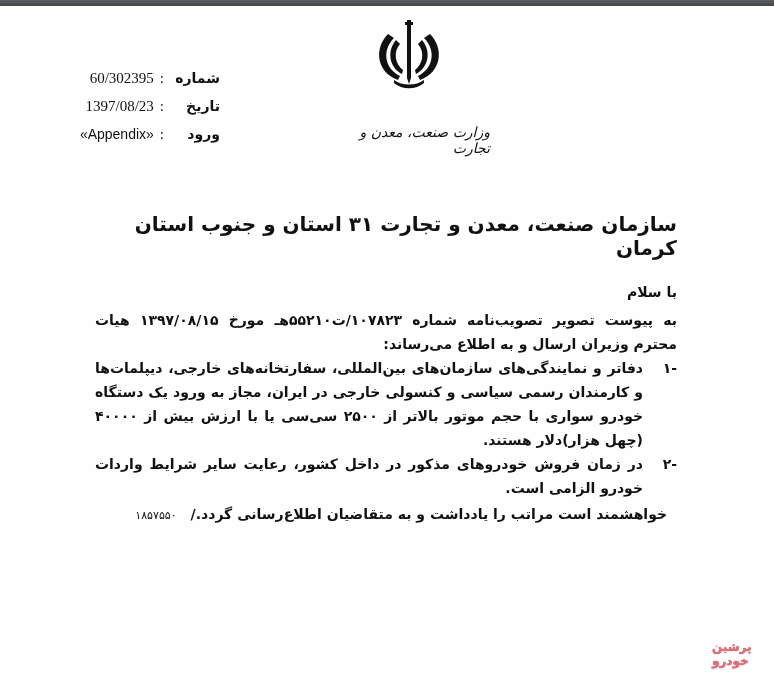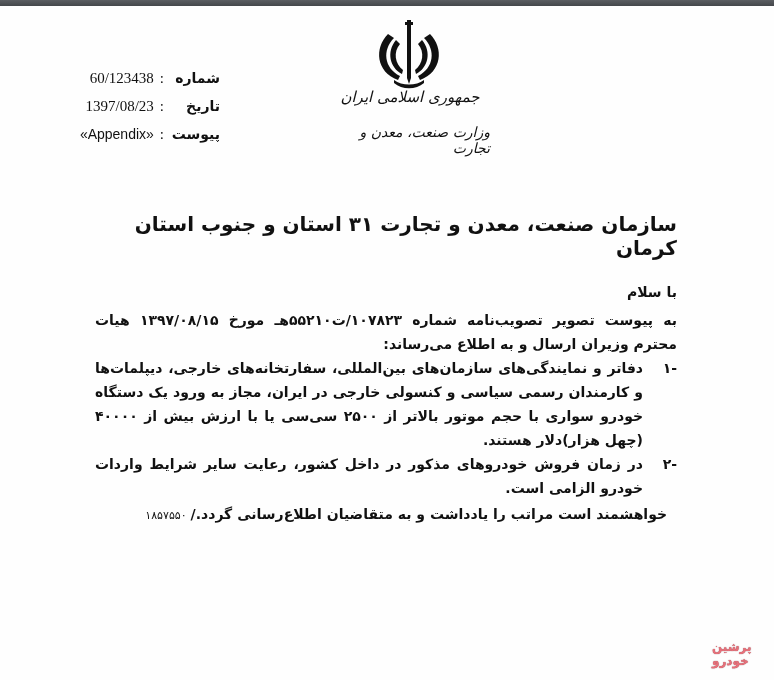--- a/index.html
+++ b/index.html
@@ -125,21 +125,21 @@
       text-align: justify;
       text-align-last: right;
     }
     .closing {
       margin: 2px 0 0 0;
       padding-right: 10px;
     }
     .ref-code {
       font-weight: normal;
       font-size: 11px;
-      margin-right: 4px;
+      margin-right: 14px;
     }
     
     .watermark {
       position: absolute;
       left: 712px; top: 634px;
       width: 48px;
       direction: rtl;
       text-align: left;
       font-weight: bold;
       font-size: 12px;
@@ -166,36 +166,35 @@
 
       <path d="M22 20 C12 32 16 48 28 54 L29 50 C21 44 19 32 26 24 Z"></path>
       <path d="M48 20 C58 32 54 48 42 54 L41 50 C49 44 51 32 44 24 Z"></path>
 
       <path d="M33 10 L37 10 L37 58 L35 64 L33 58 Z"></path>
 
       <path d="M20 60 C28 66 42 66 50 60 L50 63 C42 70 28 70 20 63 Z"></path>
     </g>
   </svg>
 
-  <div class="ministry-line1">جمهوری اسلامی ایران</div>
   <div class="ministry-line2">وزارت صنعت، معدن و تجارت</div>
 
   <div class="meta">
     <div class="meta-row">
       <span class="meta-label">شماره</span>
       <span class="meta-colon">:</span>
-      <span class="meta-value">60/123438</span>
+      <span class="meta-value">60/302395</span>
     </div>
     <div class="meta-row">
       <span class="meta-label">تاریخ</span>
       <span class="meta-colon">:</span>
       <span class="meta-value">1397/08/23</span>
     </div>
     <div class="meta-row">
-      <span class="meta-label">پیوست</span>
+      <span class="meta-label">ورود</span>
       <span class="meta-colon">:</span>
       <span class="meta-value sans">«Appendix»</span>
     </div>
   </div>
 
   <div class="body">
     <div class="recipient">سازمان صنعت، معدن و تجارت ۳۱ استان و جنوب استان کرمان</div>
     <div class="greeting">با سلام</div>
     <p class="para">به پیوست تصویر تصویب‌نامه شماره ۱۰۷۸۲۳/ت۵۵۲۱۰هـ مورخ ۱۳۹۷/۰۸/۱۵ هیات محترم وزیران ارسال و به اطلاع می‌رساند:</p>
 

